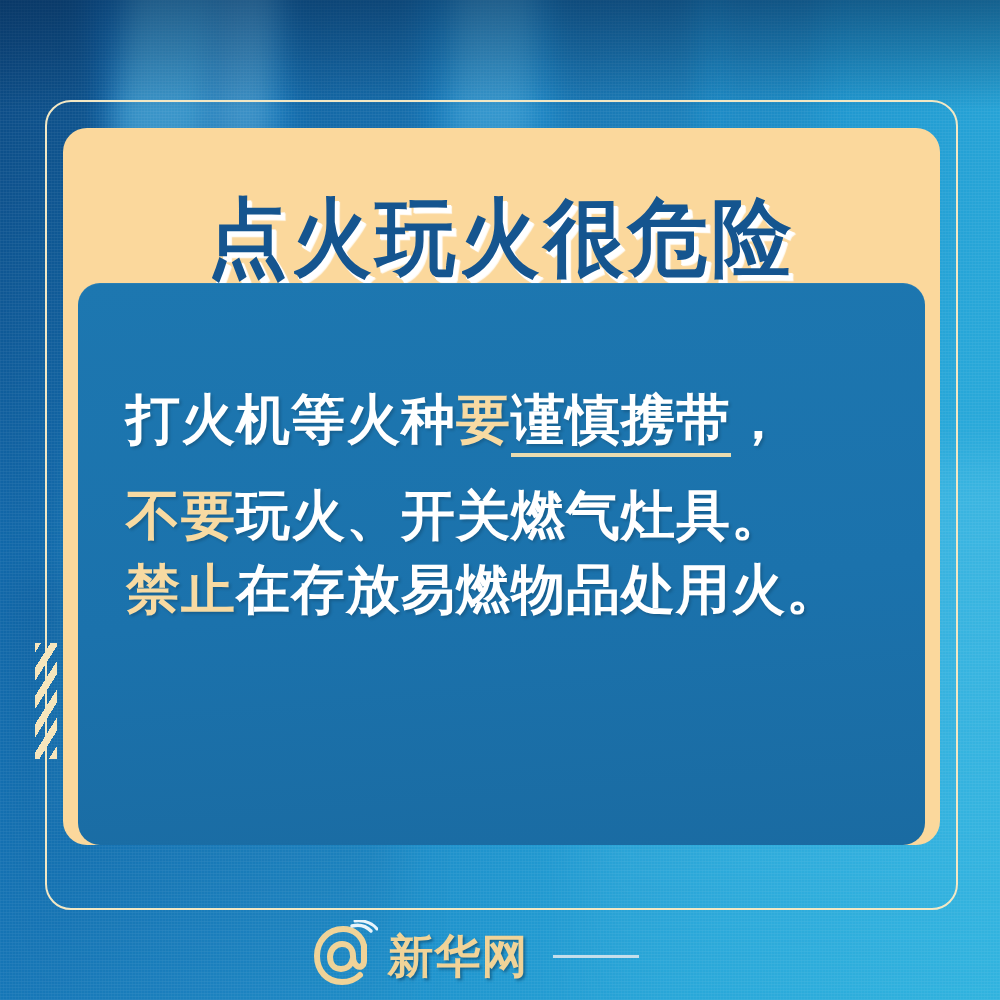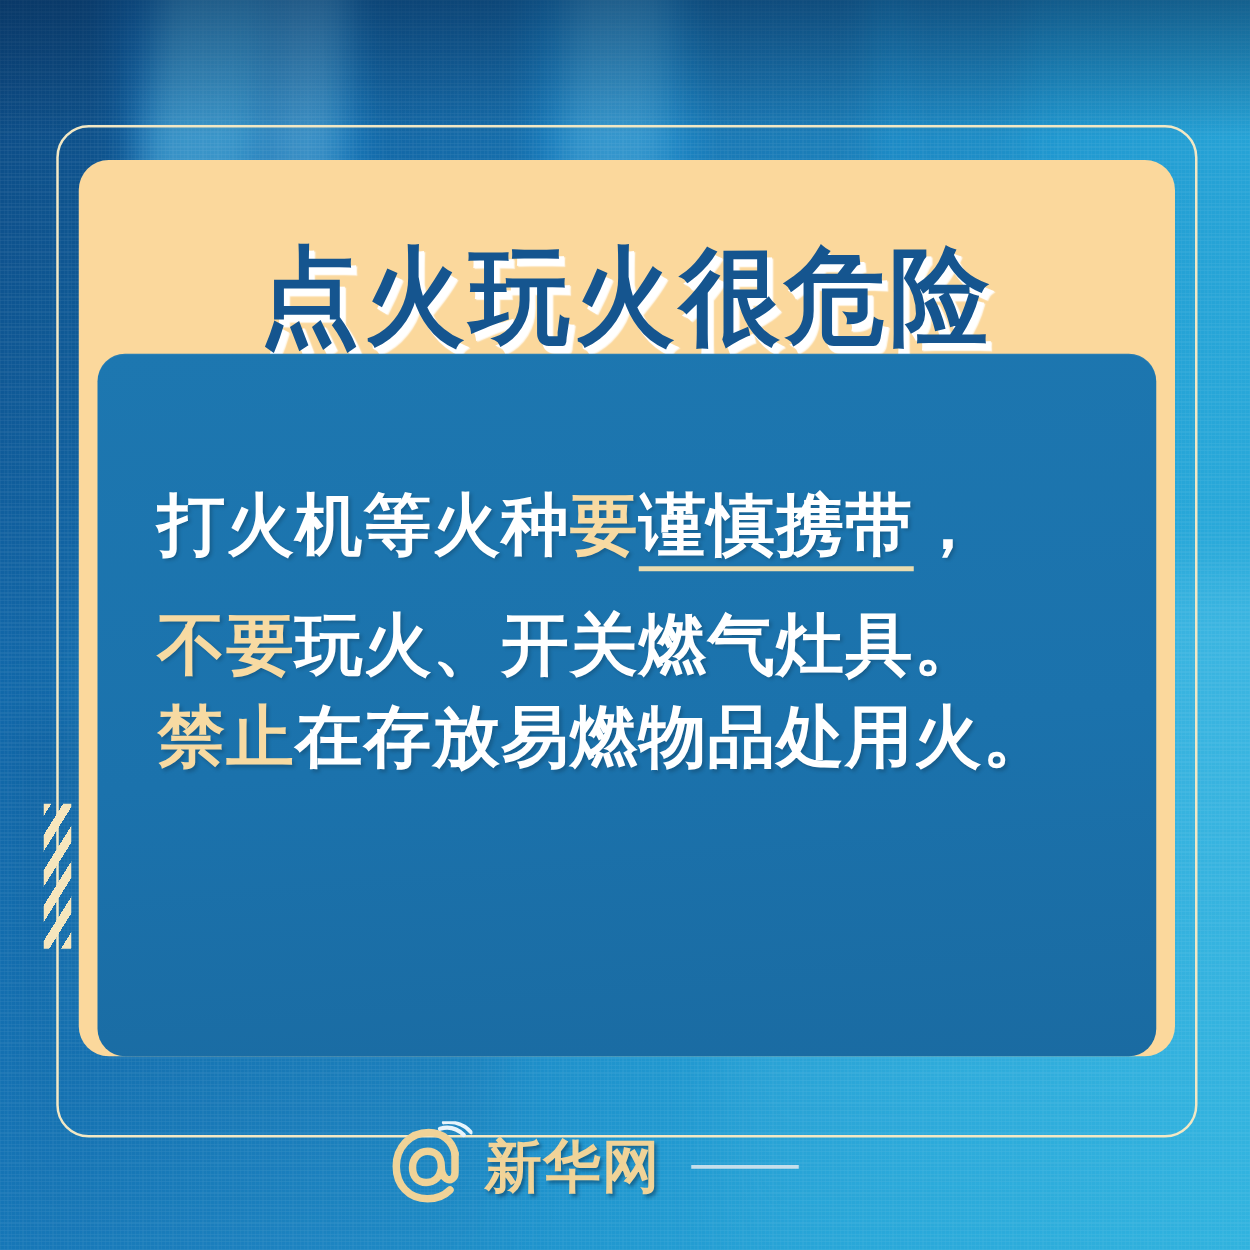--- a/index.html
+++ b/index.html
@@ -92,21 +92,21 @@
   }
   .line.gap{margin-top:22px;}
   .hl{color:#f7daa2;}
   .ul{
     border-bottom:4px solid #e9dcb0;
     padding-bottom:2px;
   }
 
   
   #logo{
-    position:absolute;left:0;top:897px;width:944px;z-index:8;
+    position:absolute;left:0;top:920px;width:944px;z-index:8;
     display:flex;align-items:center;justify-content:center;gap:10px;
   }
   #logo-at{
     position:relative;width:72px;height:72px;flex:0 0 auto;
   }
   #logo-at svg{display:block;}
   #logo-text{display:flex;flex-direction:column;align-items:flex-start;}
   #logo-cn{
     font-family:"DejaVu Sans","Liberation Sans",sans-serif;
     font-weight:700;font-size:46px;color:#f0d398;letter-spacing:1px;

